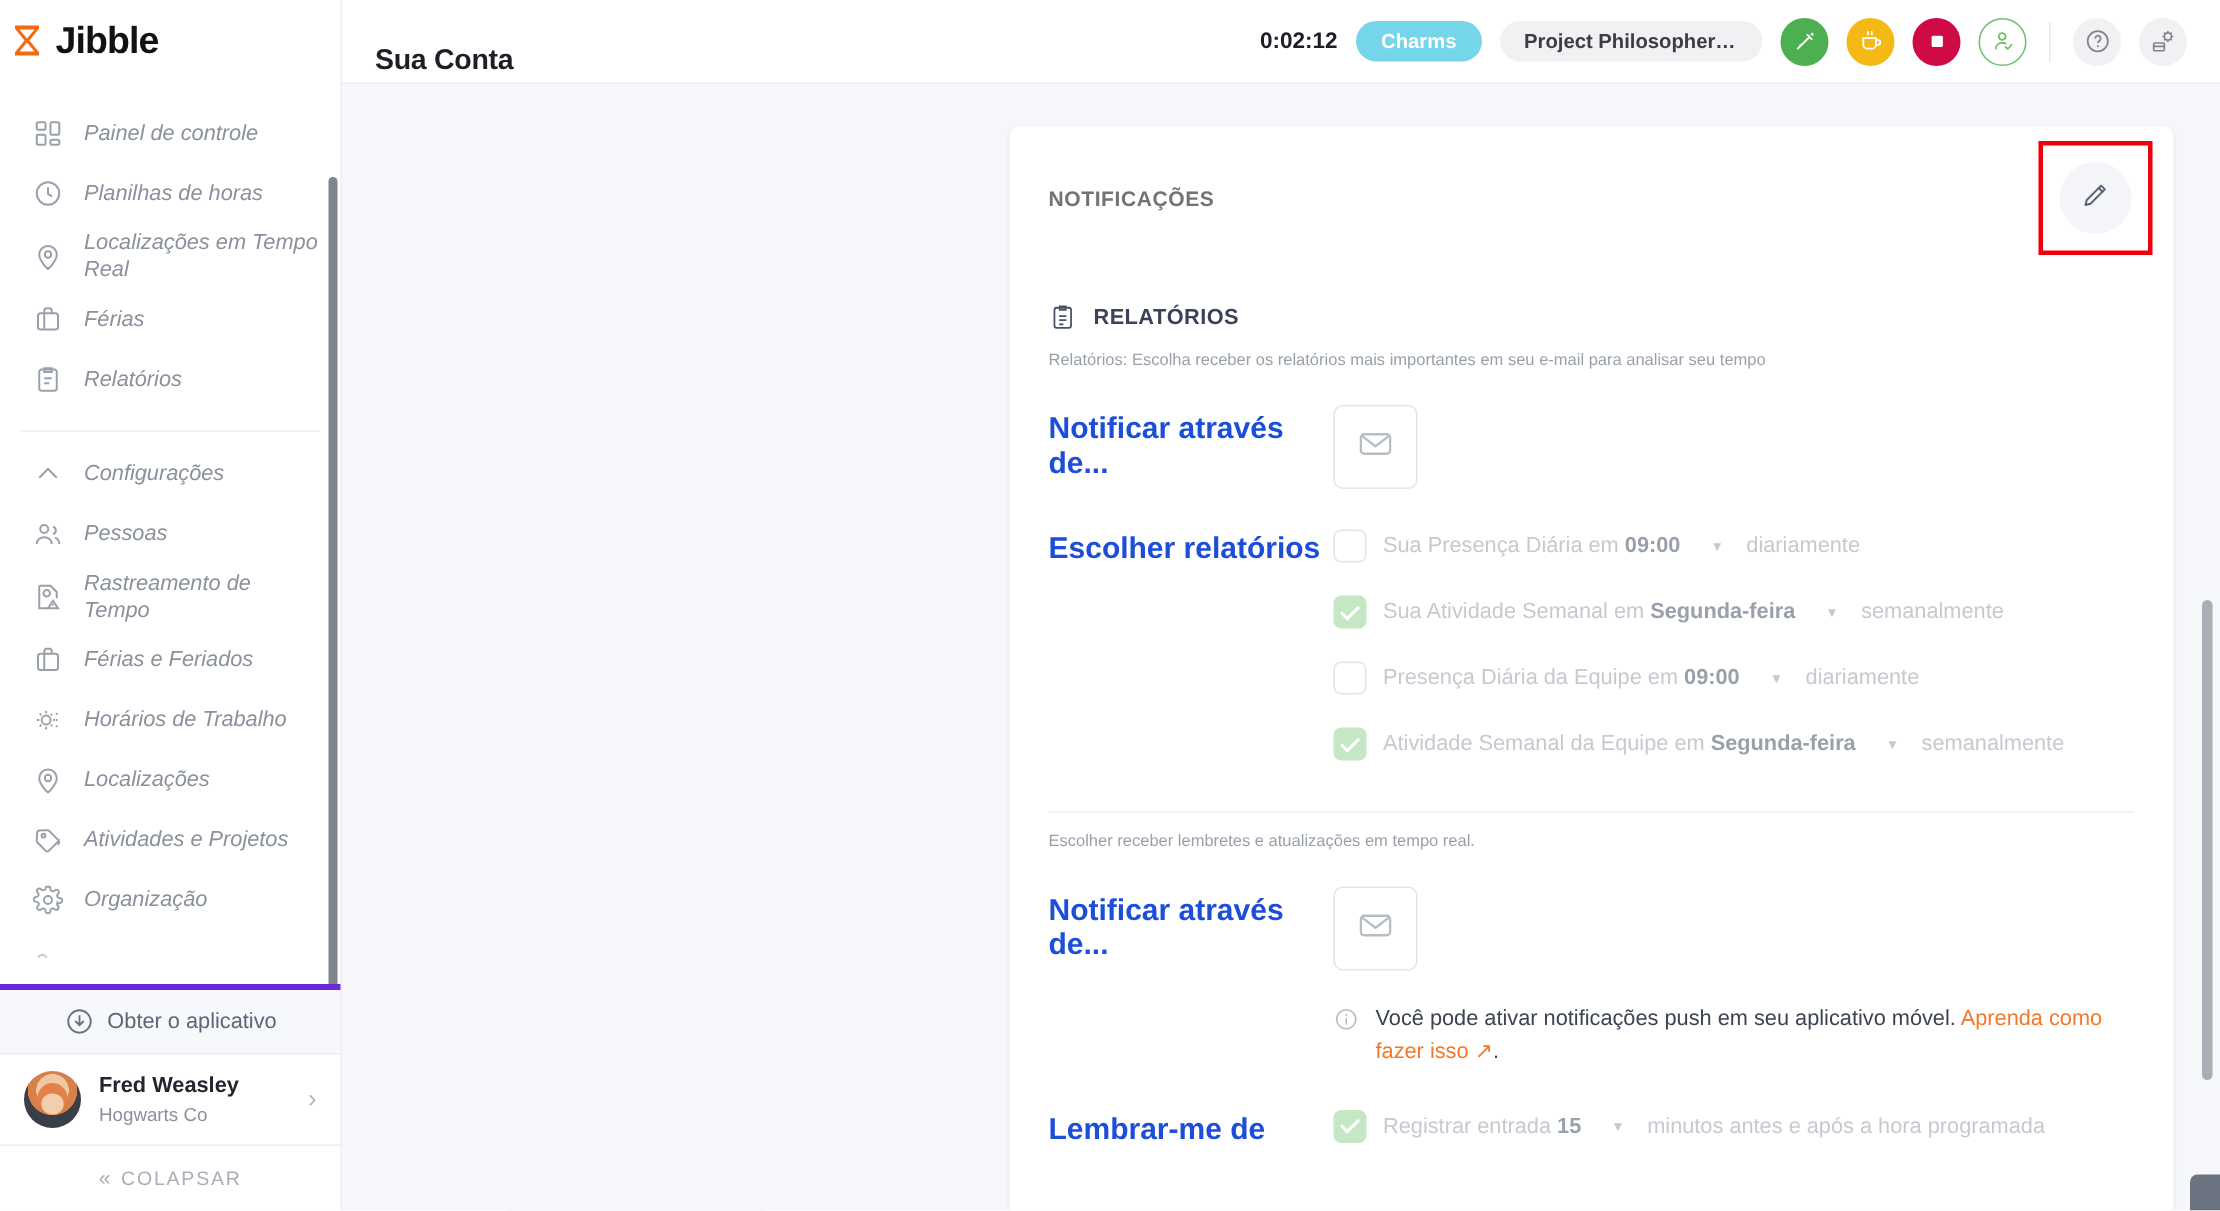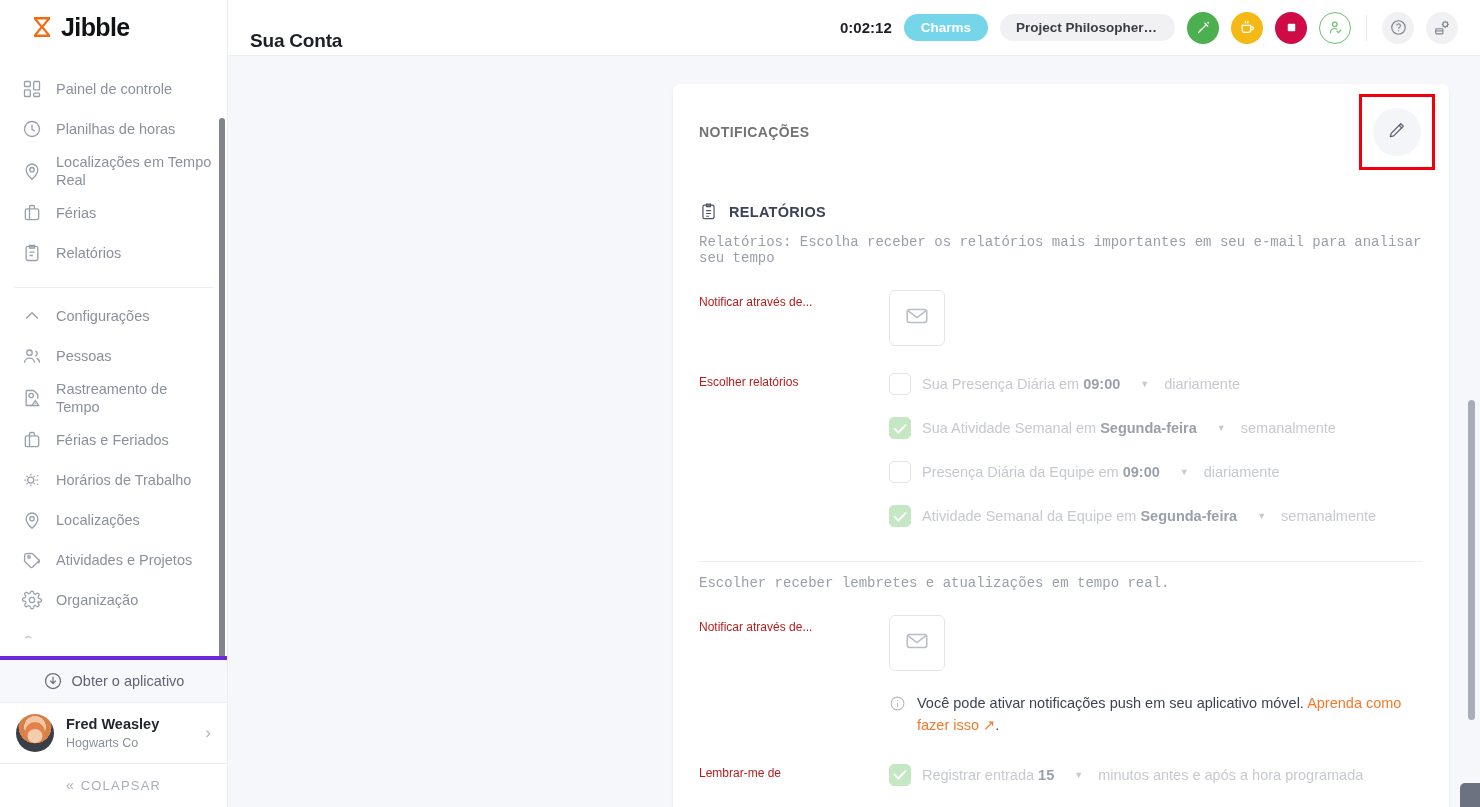--- a/index.html
+++ b/index.html
@@ -11,32 +11,32 @@
     -webkit-font-smoothing: antialiased;
   }
   .app { position: relative; width: 1480px; height: 807px; display: flex; background:#f6f7fb; }
 
   
   .sidebar {
     width: 228px; height: 807px; background: #ffffff;
     display: flex; flex-direction: column; position: relative; flex: 0 0 228px;
     border-right: 1px solid #ececf1;
   }
-  .logo-row { height: 56px; display:flex; align-items:center; padding-left: 30px; }
+  .logo-row { height: 56px; display:flex; align-items:center; padding-left: 6px; }
   .logo-mark { width: 24px; height: 24px; margin-right: 7px; flex: 0 0 24px; }
   .logo-text { font-size: 25px; font-weight: 700; color: #111214; letter-spacing: -0.6px; }
 
   .nav-scroll {
     flex: 1 1 auto; overflow: hidden; position: relative; padding-top: 6px;
   }
   .nav-group { padding: 8px 0 10px 0; }
   .nav-divider { height:1px; background:#ececf1; margin: 4px 14px 0 14px; }
   .nav-item {
     display: flex; align-items: center; min-height: 40px;
-    padding: 4px 14px 4px 22px; cursor: pointer; gap: 14px;
+    padding: 4px 14px 4px 22px; cursor: pointer; gap: 14px; font-style: italic;
   }
   .nav-ico { width: 20px; height: 20px; flex: 0 0 20px; color:#9aa0ab; display:flex; align-items:center; justify-content:center;}
   .nav-ico svg { width: 20px; height: 20px; display:block; }
   .nav-label { font-size: 14.5px; color: #8a909c; line-height: 1.25; }
   .nav-item.partial { opacity: .55; }
 
   .sb-scrollbar {
     position: absolute; left: 219px; top: 63px; width: 6px; height: 568px;
     background: #808589; border-radius: 4px;
   }
@@ -114,24 +114,24 @@
   }
   .edit-btn {
     width: 48px; height:48px; border-radius:50%; background:#f4f5f8;
     display:flex; align-items:center; justify-content:center; cursor:pointer;
   }
 
   .sec { padding: 0 26px; }
   .sec-head { display:flex; align-items:center; gap: 11px; margin-top: 32px; }
   .sec-ico { color:#4a5168; display:flex; }
   .sec-title { font-size: 14.5px; font-weight:700; color:#3c4357; letter-spacing:.3px; }
-  .sec-sub { font-size: 14px; color:#9aa0ab; margin-top: 13px; font-family: Liberation Mono, monospace; }
+  .sec-sub { font-size: 11px; color:#9aa0ab; margin-top: 13px; }
 
   .row { display:flex; margin-top: 24px; }
-  .row-label { width: 190px; flex:0 0 190px; font-size:12px; color:#b91c1c; padding-top: 5px; }
+  .row-label { width: 190px; flex:0 0 190px; font-size:20px; color:#1d4ed8; padding-top: 5px; font-weight: bold; }
   .mail-tile {
     width: 56px; height:56px; border:1px solid #e4e5ea; border-radius:6px; background:#fff;
     display:flex; align-items:center; justify-content:center; cursor:pointer;
   }
 
   .cb-list { display:flex; flex-direction:column; gap: 22px; padding-top: 3px; }
   .cb-row { display:flex; align-items:center; gap: 11px; }
   .cb {
     width: 22px; height:22px; border-radius:5px; flex:0 0 22px;
     border:1px solid #e2e4e9; background:#fff; display:flex; align-items:center; justify-content:center;

